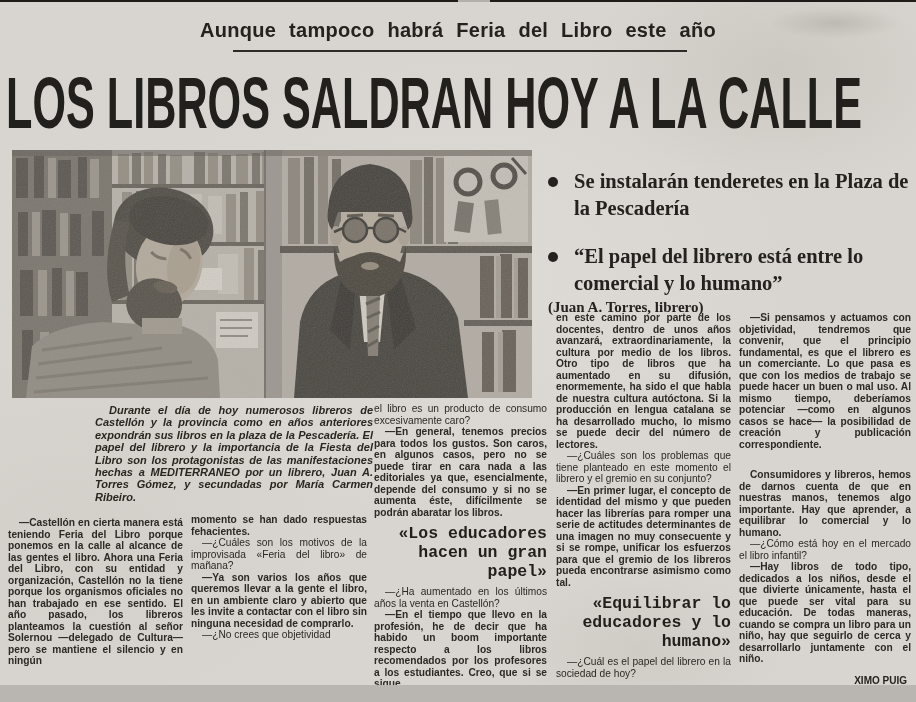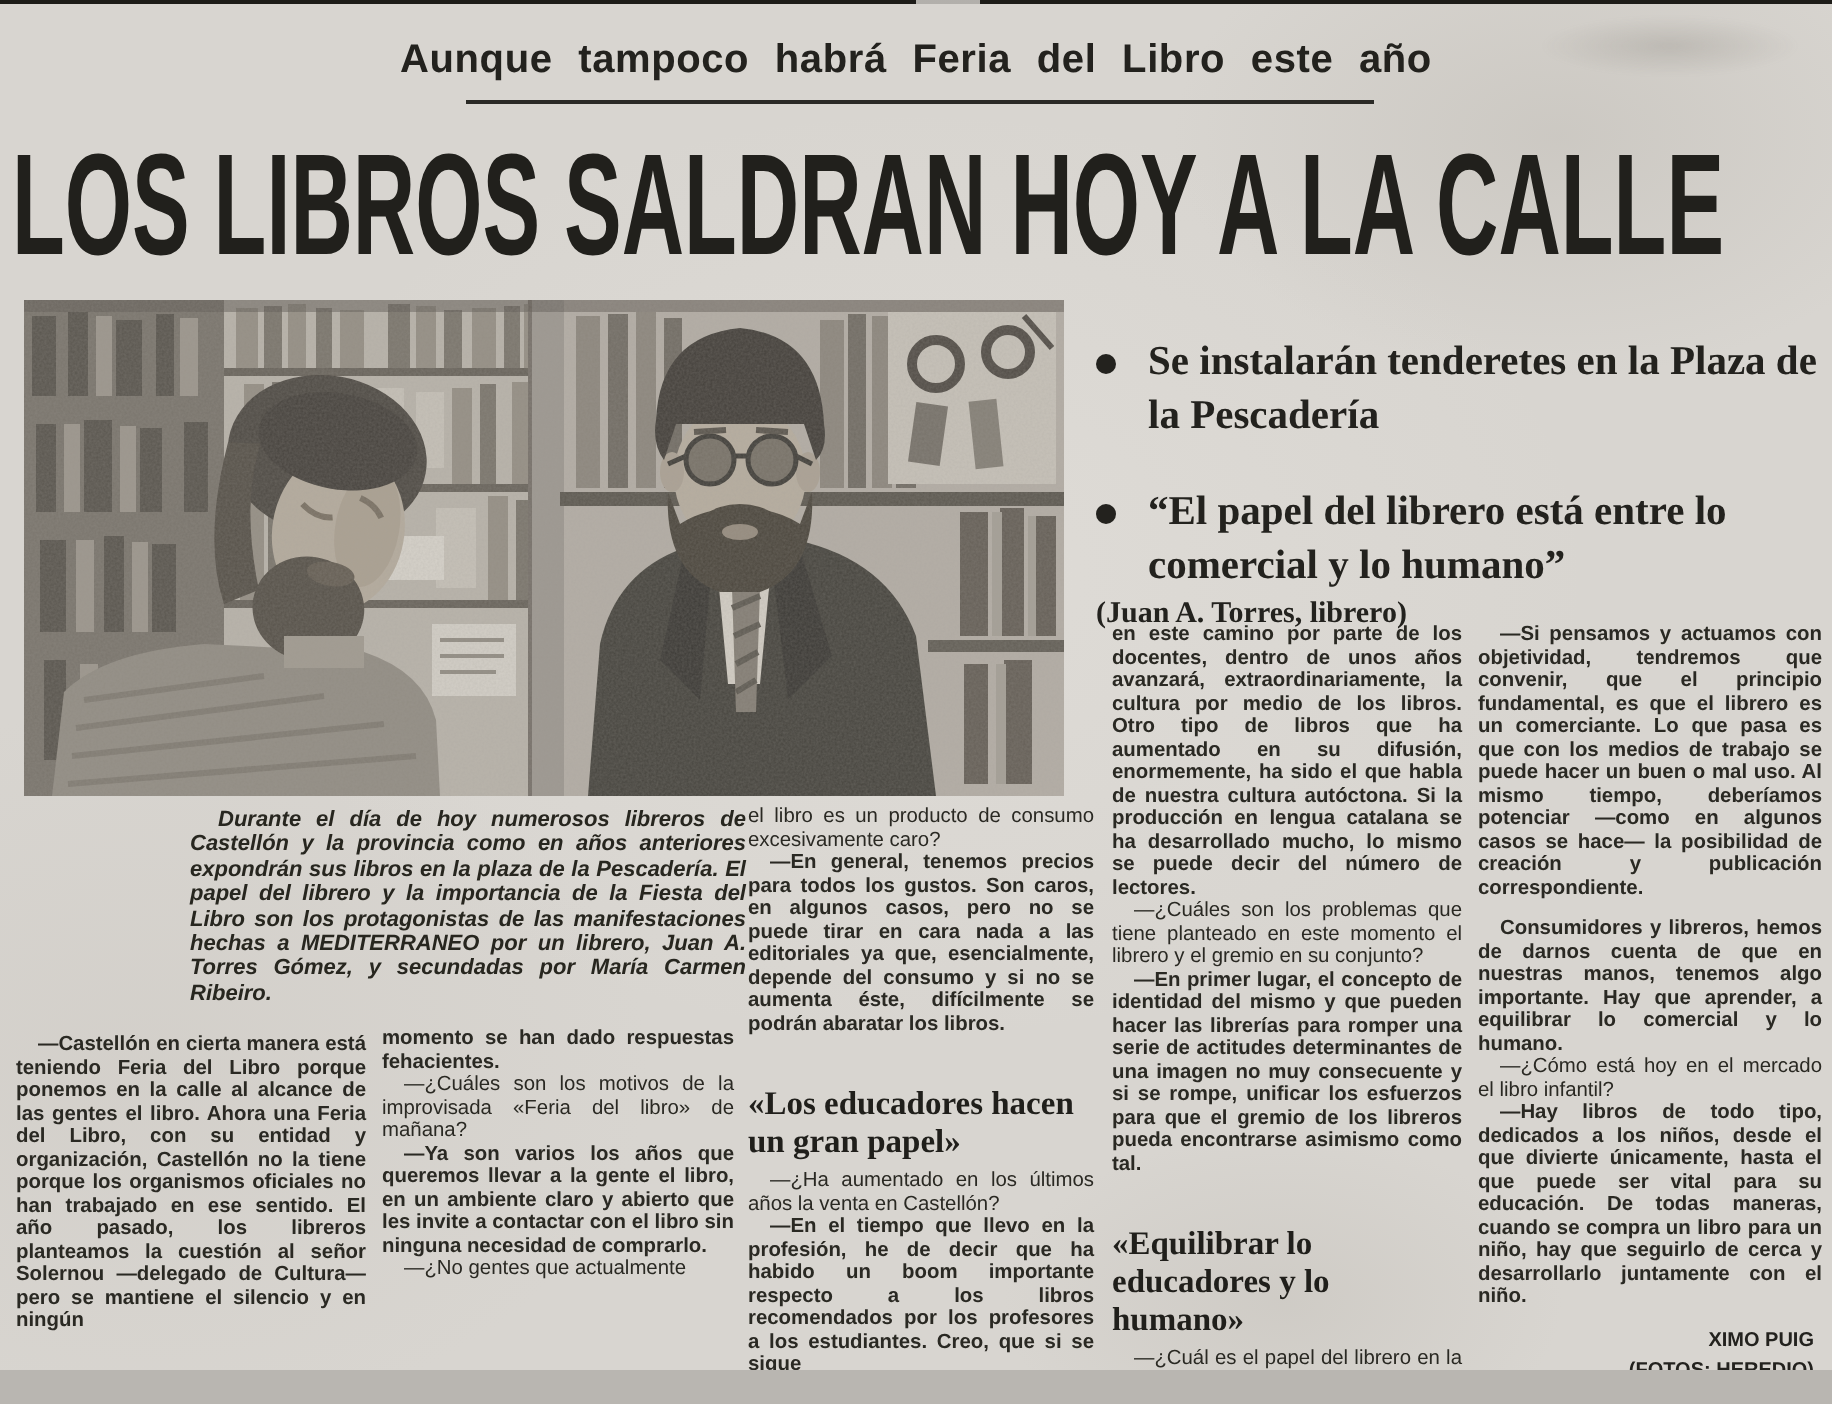--- a/index.html
+++ b/index.html
@@ -36,23 +36,23 @@
 
   .lede{position:absolute;left:95px;top:404px;width:278px;
     font-size:11px;line-height:12.4px;font-weight:bold;text-align:justify;color:#27261f;}
   .lede p{margin:0;text-indent:14px;font-style:italic;}
 
   .col{position:absolute;font-size:10.2px;line-height:11.5px;text-align:justify;color:#2a2923;}
   .col p{margin:0;text-indent:11px;}
   .col p.cont{text-indent:0;}
   .col p.a{font-weight:bold;}
   .col p.q{font-weight:normal;}
-  .col p.gap{margin-top:9px;}
-  .subhead{font-family:Liberation Serif, serif;font-size:16.5px;line-height:19px;
-    font-weight:bold;text-align:left;margin:24px 0 5px;color:#201f1b;}
+  .col p.gap{margin-top:19px;}
+  .subhead{font-family:Liberation Mono, monospace;font-size:16.5px;line-height:19px;
+    font-weight:bold;text-align:right;margin:6px 0 5px;color:#201f1b;}
   .byline{font-weight:bold;font-size:10px;line-height:15px;text-align:right;
     padding-right:4px;margin-top:8px;color:#23221e;}
   #col1{left:8px;  top:517px;width:175px;}
   #col2{left:191px;top:514px;width:176px;}
   #col3{left:374px;top:403px;width:173px;}
   #col4{left:556px;top:312px;width:175px;}
   #col5{left:739px;top:312px;width:172px;}
   .bottom-rule{position:absolute;left:4px;top:695px;width:908px;height:3px;background:#23221d;}
 </style>
 </head>
@@ -263,21 +263,21 @@
     <p>Durante el día de hoy numerosos libreros de Castellón y la provincia como en años anteriores expondrán sus libros en la plaza de la Pescadería. El papel del librero y la importancia de la Fiesta del Libro son los protagonistas de las manifestaciones hechas a MEDITERRANEO por un librero, Juan A. Torres Gómez, y secundadas por María Carmen Ribeiro.</p>
   </div>
 
   <div class="col" id="col1">
       <p class="a">—Castellón en cierta manera está teniendo Feria del Libro porque ponemos en la calle al alcance de las gentes el libro. Ahora una Feria del Libro, con su entidad y organización, Castellón no la tiene porque los organismos oficiales no han trabajado en ese sentido. El año pasado, los libreros planteamos la cuestión al señor Solernou —delegado de Cultura— pero se mantiene el silencio y en ningún</p>
     </div>
   <div class="col" id="col2">
       <p class="a cont">momento se han dado respuestas fehacientes.</p>
       <p class="q">—¿Cuáles son los motivos de la improvisada «Feria del libro» de mañana?</p>
       <p class="a">—Ya son varios los años que queremos llevar a la gente el libro, en un ambiente claro y abierto que les invite a contactar con el libro sin ninguna necesidad de comprarlo.</p>
-      <p class="q">—¿No gentes que actualmente</p>
+      <p class="q">—¿No crees que objetividad</p>
     </div>
   <div class="col" id="col3">
       <p class="q cont">el libro es un producto de consumo excesivamente caro?</p>
       <p class="a">—En general, tenemos precios para todos los gustos. Son caros, en algunos casos, pero no se puede tirar en cara nada a las editoriales ya que, esencialmente, depende del consumo y si no se aumenta éste, difícilmente se podrán abaratar los libros.</p>
       <h3 class="subhead">«Los educadores hacen un gran papel»</h3>
       <p class="q">—¿Ha aumentado en los últimos años la venta en Castellón?</p>
       <p class="a">—En el tiempo que llevo en la profesión, he de decir que ha habido un boom importante respecto a los libros recomendados por los profesores a los estudiantes. Creo, que si se sigue</p>
     </div>
   <div class="col" id="col4">
       <p class="a cont">en este camino por parte de los docentes, dentro de unos años avanzará, extraordinariamente, la cultura por medio de los libros. Otro tipo de libros que ha aumentado en su difusión, enormemente, ha sido el que habla de nuestra cultura autóctona. Si la producción en lengua catalana se ha desarrollado mucho, lo mismo se puede decir del número de lectores.</p>

